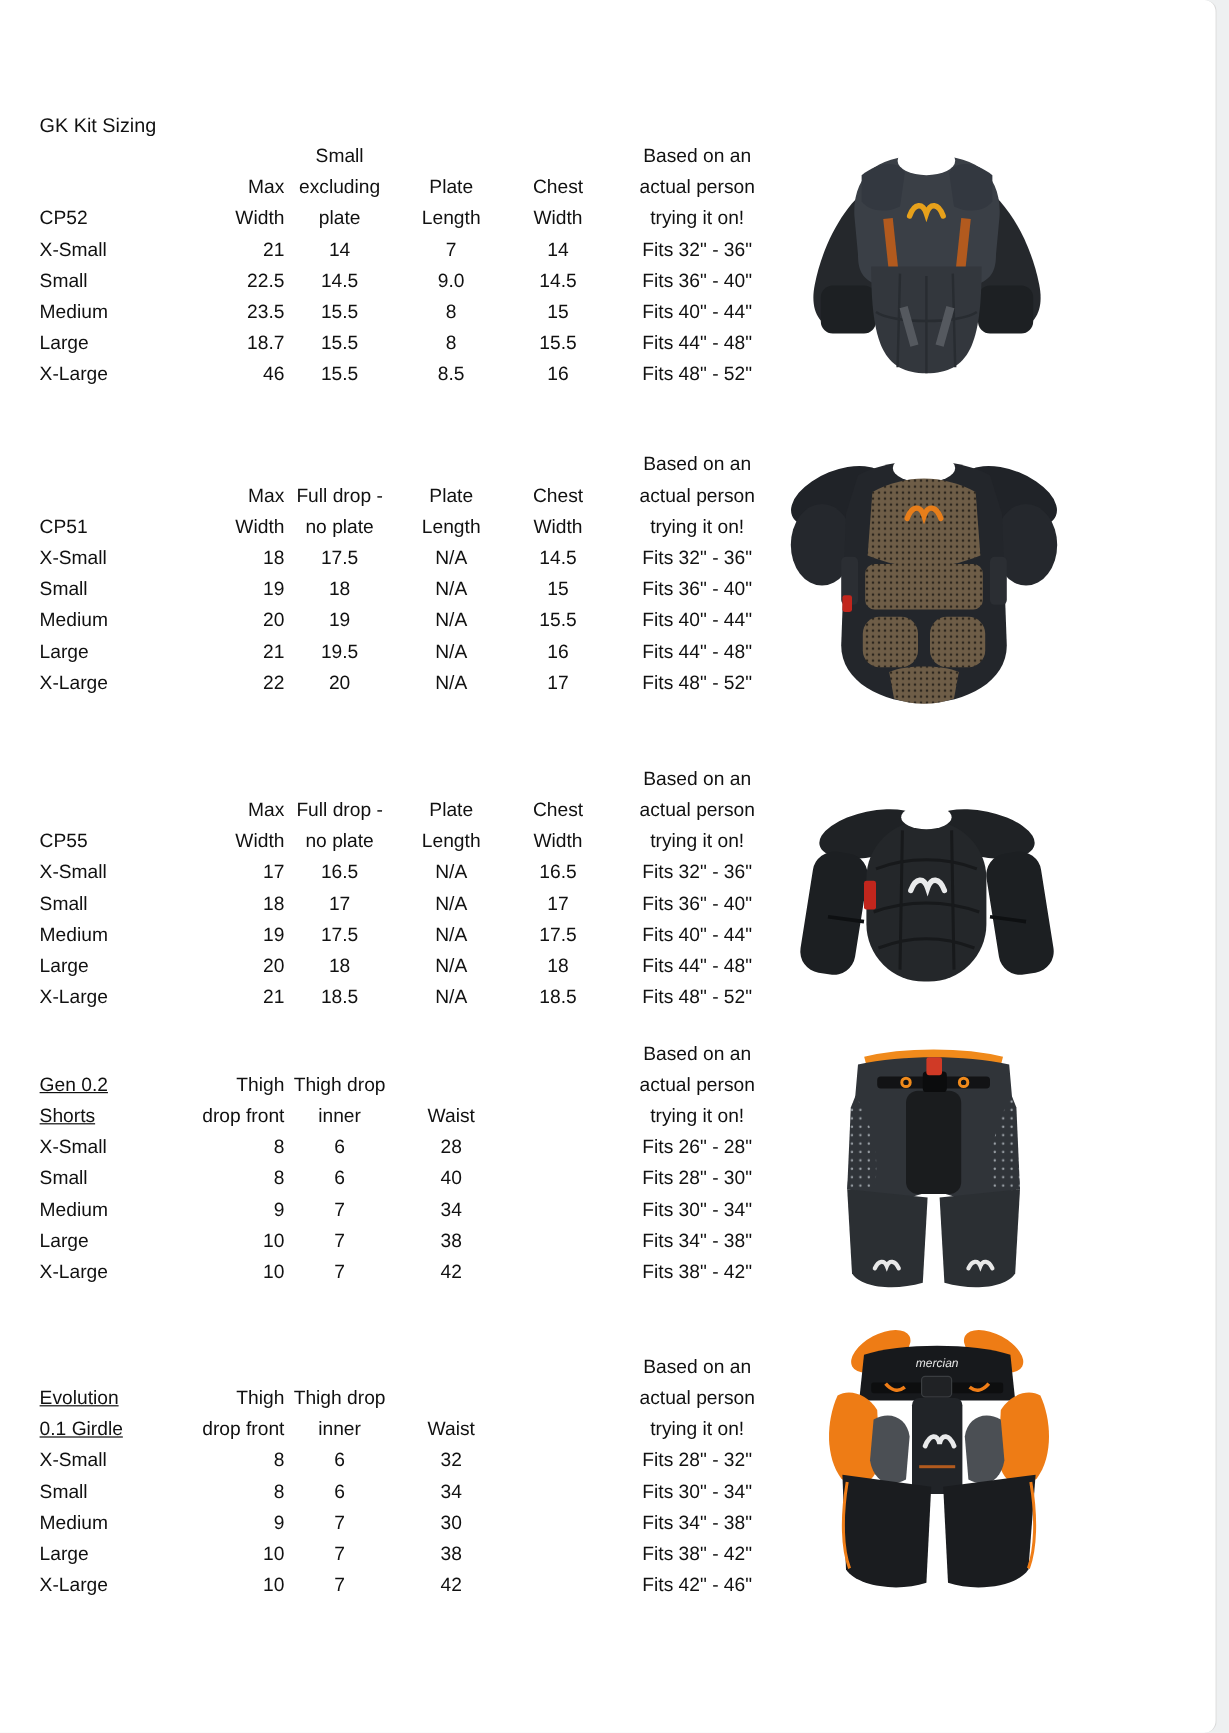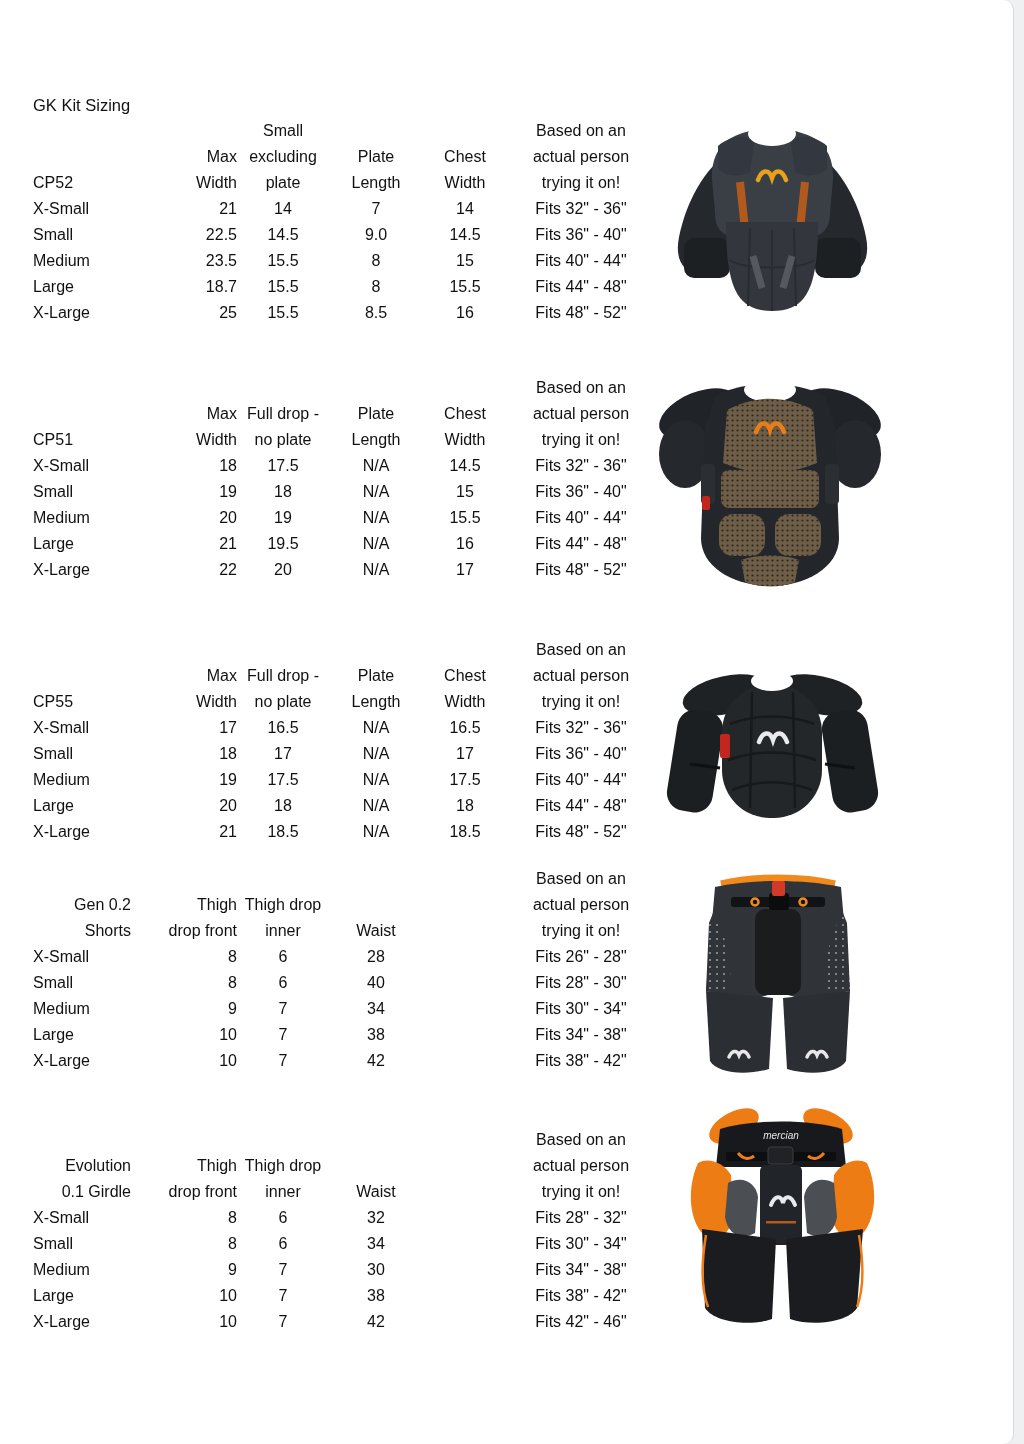--- a/index.html
+++ b/index.html
@@ -7,21 +7,21 @@
   .page{position:absolute;top:0;left:0;width:1013px;height:1444px;background:#ffffff;
     border-right:1px solid #d9d9d9;border-radius:0 10px 10px 0;}
   .doc-title{position:absolute;top:92px;left:33px;height:26px;line-height:26px;
     font-size:16.5px;color:#111;white-space:nowrap;text-align:center;}
   .banner{position:absolute;top:92px;left:300px;width:290px;height:26px;line-height:26px;
     font-size:16.5px;font-weight:bold;font-style:italic;color:#111;text-align:center;white-space:nowrap;}
   .table{position:absolute;left:0;width:660px;height:208px;}
   .cell{position:absolute;height:26px;line-height:26px;font-size:16px;color:#111;
     text-align:center;white-space:nowrap;}
   .cell.left{text-align:left;}
-  .cell.center{text-align:right;}
+  .cell.center{text-align:left;text-decoration:underline;}
   .c0{left:33px;width:98px;}
   .c1{left:131px;width:106px;text-align:right;}
   .c2{left:237px;width:92px;}
   .c3{left:329px;width:94px;}
   .c4{left:423px;width:84px;}
   .c5{left:507px;width:148px;}
   .photo{position:absolute;}
   svg{display:block;}
 </style>
 </head>
@@ -63,21 +63,21 @@
       <div class="cell c3" style="top: 130px;">8</div>
       <div class="cell c4" style="top: 130px;">15</div>
       <div class="cell c5" style="top: 130px;">Fits 40" - 44"</div>
       <div class="cell c0 left" style="top: 156px;">Large</div>
       <div class="cell c1" style="top: 156px;">18.7</div>
       <div class="cell c2" style="top: 156px;">15.5</div>
       <div class="cell c3" style="top: 156px;">8</div>
       <div class="cell c4" style="top: 156px;">15.5</div>
       <div class="cell c5" style="top: 156px;">Fits 44" - 48"</div>
       <div class="cell c0 left" style="top: 182px;">X-Large</div>
-      <div class="cell c1" style="top: 182px;">25</div>
+      <div class="cell c1" style="top: 182px;">46</div>
       <div class="cell c2" style="top: 182px;">15.5</div>
       <div class="cell c3" style="top: 182px;">8.5</div>
       <div class="cell c4" style="top: 182px;">16</div>
       <div class="cell c5" style="top: 182px;">Fits 48" - 52"</div>
     </div>
   <div class="table" style="top:375px">
       <div class="cell c5" style="top: 0px;">Based on an</div>
       <div class="cell c1" style="top: 26px;">Max</div>
       <div class="cell c2" style="top: 26px;">Full drop -</div>
       <div class="cell c3" style="top: 26px;">Plate</div>

